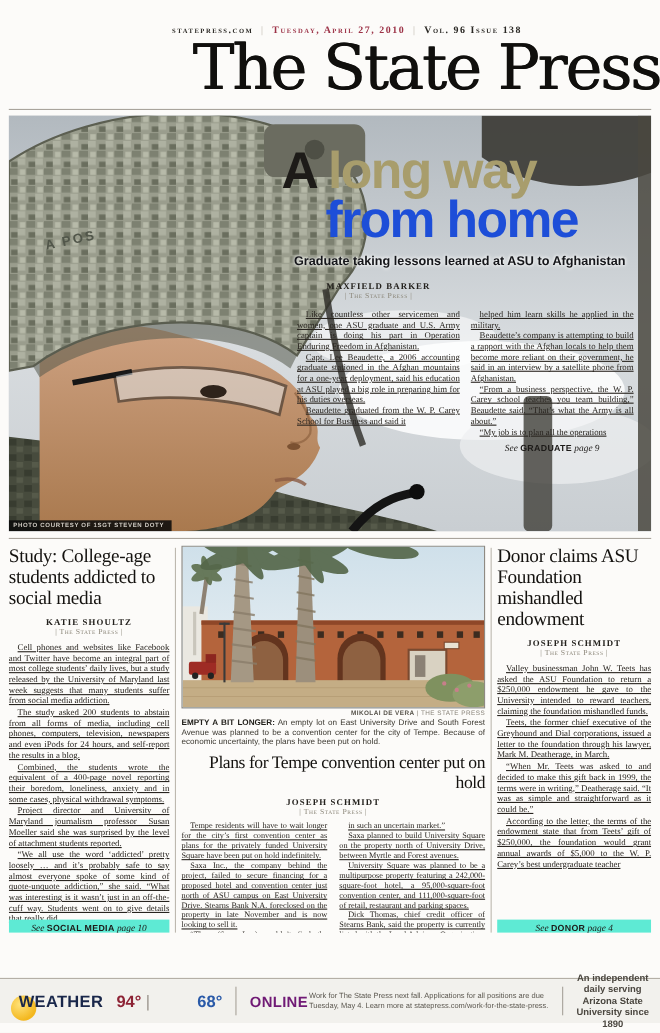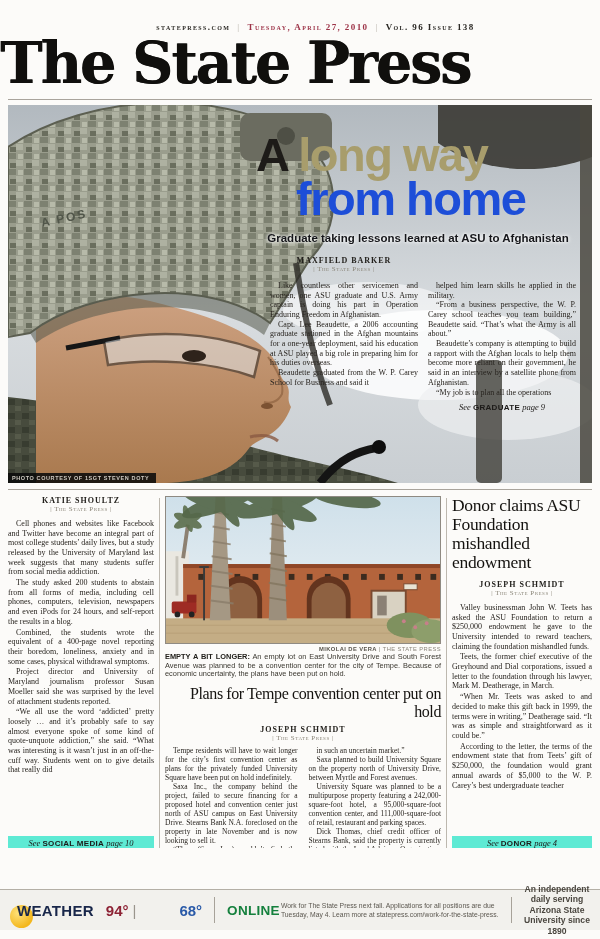--- a/index.html
+++ b/index.html
@@ -12,22 +12,22 @@
   
   .topbar {
     padding-top:22px; text-align:center;
     font-family:"Liberation Serif", serif;
     font-size:9px; letter-spacing:1.4px; font-variant:small-caps;
     color:#2a2824; font-weight:700;padding-left:31px;
   }
   .topbar .sep { color:#b9b4ab; margin:0 7px; font-weight:400; }
   .topbar .date { color:#9c3247; }
   .nameplate {
-    text-align:left; font-family:"DejaVu Serif", serif;
-    font-weight:700; font-size:57px; line-height:1.05; color:#100f0d;
+    text-align:right; font-family:"DejaVu Serif", serif;
+    font-weight:400; font-size:57px; line-height:1.05; color:#100f0d;
     letter-spacing:-2px; margin-top:1px;
     text-shadow:0.6px 0 0 #100f0d;
   }
   .rule { border-top:1px solid #a9a49c; margin:6px 8px 0 8px; }
   
   .hero { position:relative; margin:5px 8px 0 8px; height:378px; overflow:hidden; background:#c7ccd0; }
   .hero svg { position:absolute; left:0; top:0; width:100%; height:100%; display:block; }
   .hero-head { position:absolute; left:248px; top:28px; width:336px; font-family:"Liberation Sans", sans-serif; font-weight:700; line-height:0.94; letter-spacing:-1.5px; }
   .hl1 { font-size:47px; color:#1d1b18; }
   .hl1 .khaki { color:#a89d6c; }
@@ -35,21 +35,21 @@
   .hero-sub {
     position:absolute; left:240px; top:127px; width:340px; text-align:center;
     font-family:"Liberation Sans", sans-serif; font-weight:700; font-size:11.5px;
     color:#15161a; text-shadow:0 0 3px #ffffff, 0 0 5px #ffffff;
   }
   .hero-byline { position:absolute; left:262px; top:151px; width:148px; text-align:center; }
   .byline-name { font-weight:700; font-size:8px; letter-spacing:1px; color:#23211d; }
   .byline-org { font-size:7px; color:#8a8578; font-variant:small-caps; letter-spacing:0.5px; }
   .hero-cols { position:absolute; left:262px; top:176px; width:306px; display:flex; gap:10px; }
   .hero-cols .hcol { width:148px; }
-  p.np { font-size:8px; line-height:9.7px; text-align:justify; text-indent:8px; color:#28241f; }
+  p.np { font-size:8px; line-height:9.7px; text-align:justify; text-indent:8px; color:#28241f;text-decoration:underline; }
   .jump { text-align:center; margin-top:5px; font-size:8.5px; white-space:nowrap; }
   .jump .ji { font-style:italic; font-family:"Liberation Serif", serif; }
   .jump .jb { font-weight:700; font-family:"Liberation Sans", sans-serif; font-size:8px; letter-spacing:0.3px; }
   .credit-strip {
     position:absolute; left:0; bottom:0; background:rgba(10,10,10,0.88);
     color:#cfcac2; font-family:"Liberation Sans", sans-serif; font-size:5.5px;
     letter-spacing:0.6px; padding:2px 7px 2px 4px; font-weight:700;
   }
   
   .threecol { display:flex; margin:6px 8px 0 8px; height:352px; overflow:hidden; }
@@ -83,21 +83,21 @@
   }
   .weather { position:relative; display:flex; align-items:center; padding-left:7px; }
   .sun { position:absolute; left:0; top:3px; width:23px; height:23px; border-radius:50%;
     background:radial-gradient(circle at 35% 35%, #ffe27a, #f3b71e 70%); z-index:0; }
   .weather-label { position:relative; z-index:1; font-weight:700; font-size:15px; letter-spacing:0.3px; color:#19274a; }
   .temps { margin-left:12px; font-weight:700; font-size:15px; white-space:nowrap; }
   .temp-hi { color:#8d2335; }
   .temp-sep { color:#9a958c; margin:0 4px; font-weight:400; }
   .temp-lo { color:#2a5aa8;margin-left:39px; }
   .vdiv { width:1px; height:26px; background:#a7a299; margin:0 12px; }
-  .online-label { font-weight:700; font-size:13.5px; letter-spacing:0.3px; color:#15803d; margin-right:1px; }
+  .online-label { font-weight:700; font-size:13.5px; letter-spacing:0.3px; color:#701a75; margin-right:1px; }
   .online-text { width:218px; font-size:6.8px; line-height:9px; color:#5b574f; }
   .tagline { flex:1; text-align:center; font-size:8.6px; line-height:10.5px; font-weight:700; color:#4a463f; }
 </style>
 </head>
 <body>
 
 <div class="page">
 
   <div class="topbar">
     <span>statepress.com</span><span class="sep">|</span><span class="date">Tuesday, April 27, 2010</span><span class="sep">|</span><span>Vol. 96 Issue 138</span>
@@ -177,39 +177,40 @@
     </div>
 
     <div class="hero-cols">
       <div class="hcol">
         <p class="np">Like countless other servicemen and women, one ASU graduate and U.S. Army captain is doing his part in Operation Enduring Freedom in Afghanistan.</p>
         <p class="np">Capt. Lee Beaudette, a 2006 accounting graduate stationed in the Afghan mountains for a one-year deployment, said his education at ASU played a big role in preparing him for his duties overseas.</p>
         <p class="np">Beaudette graduated from the W. P. Carey School for Business and said it</p>
       </div>
       <div class="hcol">
         <p class="np">helped him learn skills he applied in the military.</p>
+        <p class="np">Beaudette’s company is attempting to build a rapport with the Afghan locals to help them become more reliant on their government, he said in an interview by a satellite phone from Afghanistan.</p>
         <p class="np">“From a business perspective, the W. P. Carey school teaches you team building,” Beaudette said. “That’s what the Army is all about.”</p>
-        <p class="np">Beaudette’s company is attempting to build a rapport with the Afghan locals to help them become more reliant on their government, he said in an interview by a satellite phone from Afghanistan.</p>
         <p class="np">“My job is to plan all the operations</p>
         <div class="jump">
           <span class="ji">See</span>
           <span class="jb">GRADUATE</span>
           <span class="ji">page 9</span>
         </div>
       </div>
     </div>
 
     <div class="credit-strip">PHOTO COURTESY OF 1SGT STEVEN DOTY</div>
   </div>
 
   <div class="rule"></div>
 
   <div class="threecol">
 
     <div class="col-left">
+      <h2 class="headline">Study: College-age students addicted to social media</h2>
       <div class="col-byline">
         <div class="byline-name">KATIE SHOULTZ</div>
         <div class="byline-org">| The State Press |</div>
       </div>
       <p class="np">Cell phones and websites like Facebook and Twitter have become an integral part of most college students’ daily lives, but a study released by the University of Maryland last week suggests that many students suffer from social media addiction.</p>
       <p class="np">The study asked 200 students to abstain from all forms of media, including cell phones, computers, television, newspapers and even iPods for 24 hours, and self-report the results in a blog.</p>
       <p class="np">Combined, the students wrote the equivalent of a 400-page novel reporting their boredom, loneliness, anxiety and in some cases, physical withdrawal symptoms.</p>
       <p class="np">Project director and University of Maryland journalism professor Susan Moeller said she was surprised by the level of attachment students reported.</p>
       <p class="np">“We all use the word ‘addicted’ pretty loosely … and it’s probably safe to say almost everyone spoke of some kind of quote-unquote addiction,” she said. “What was interesting is it wasn’t just in an off-the-cuff way. Students went on to give details that really did</p>
       <div class="jump bottom-jump">

